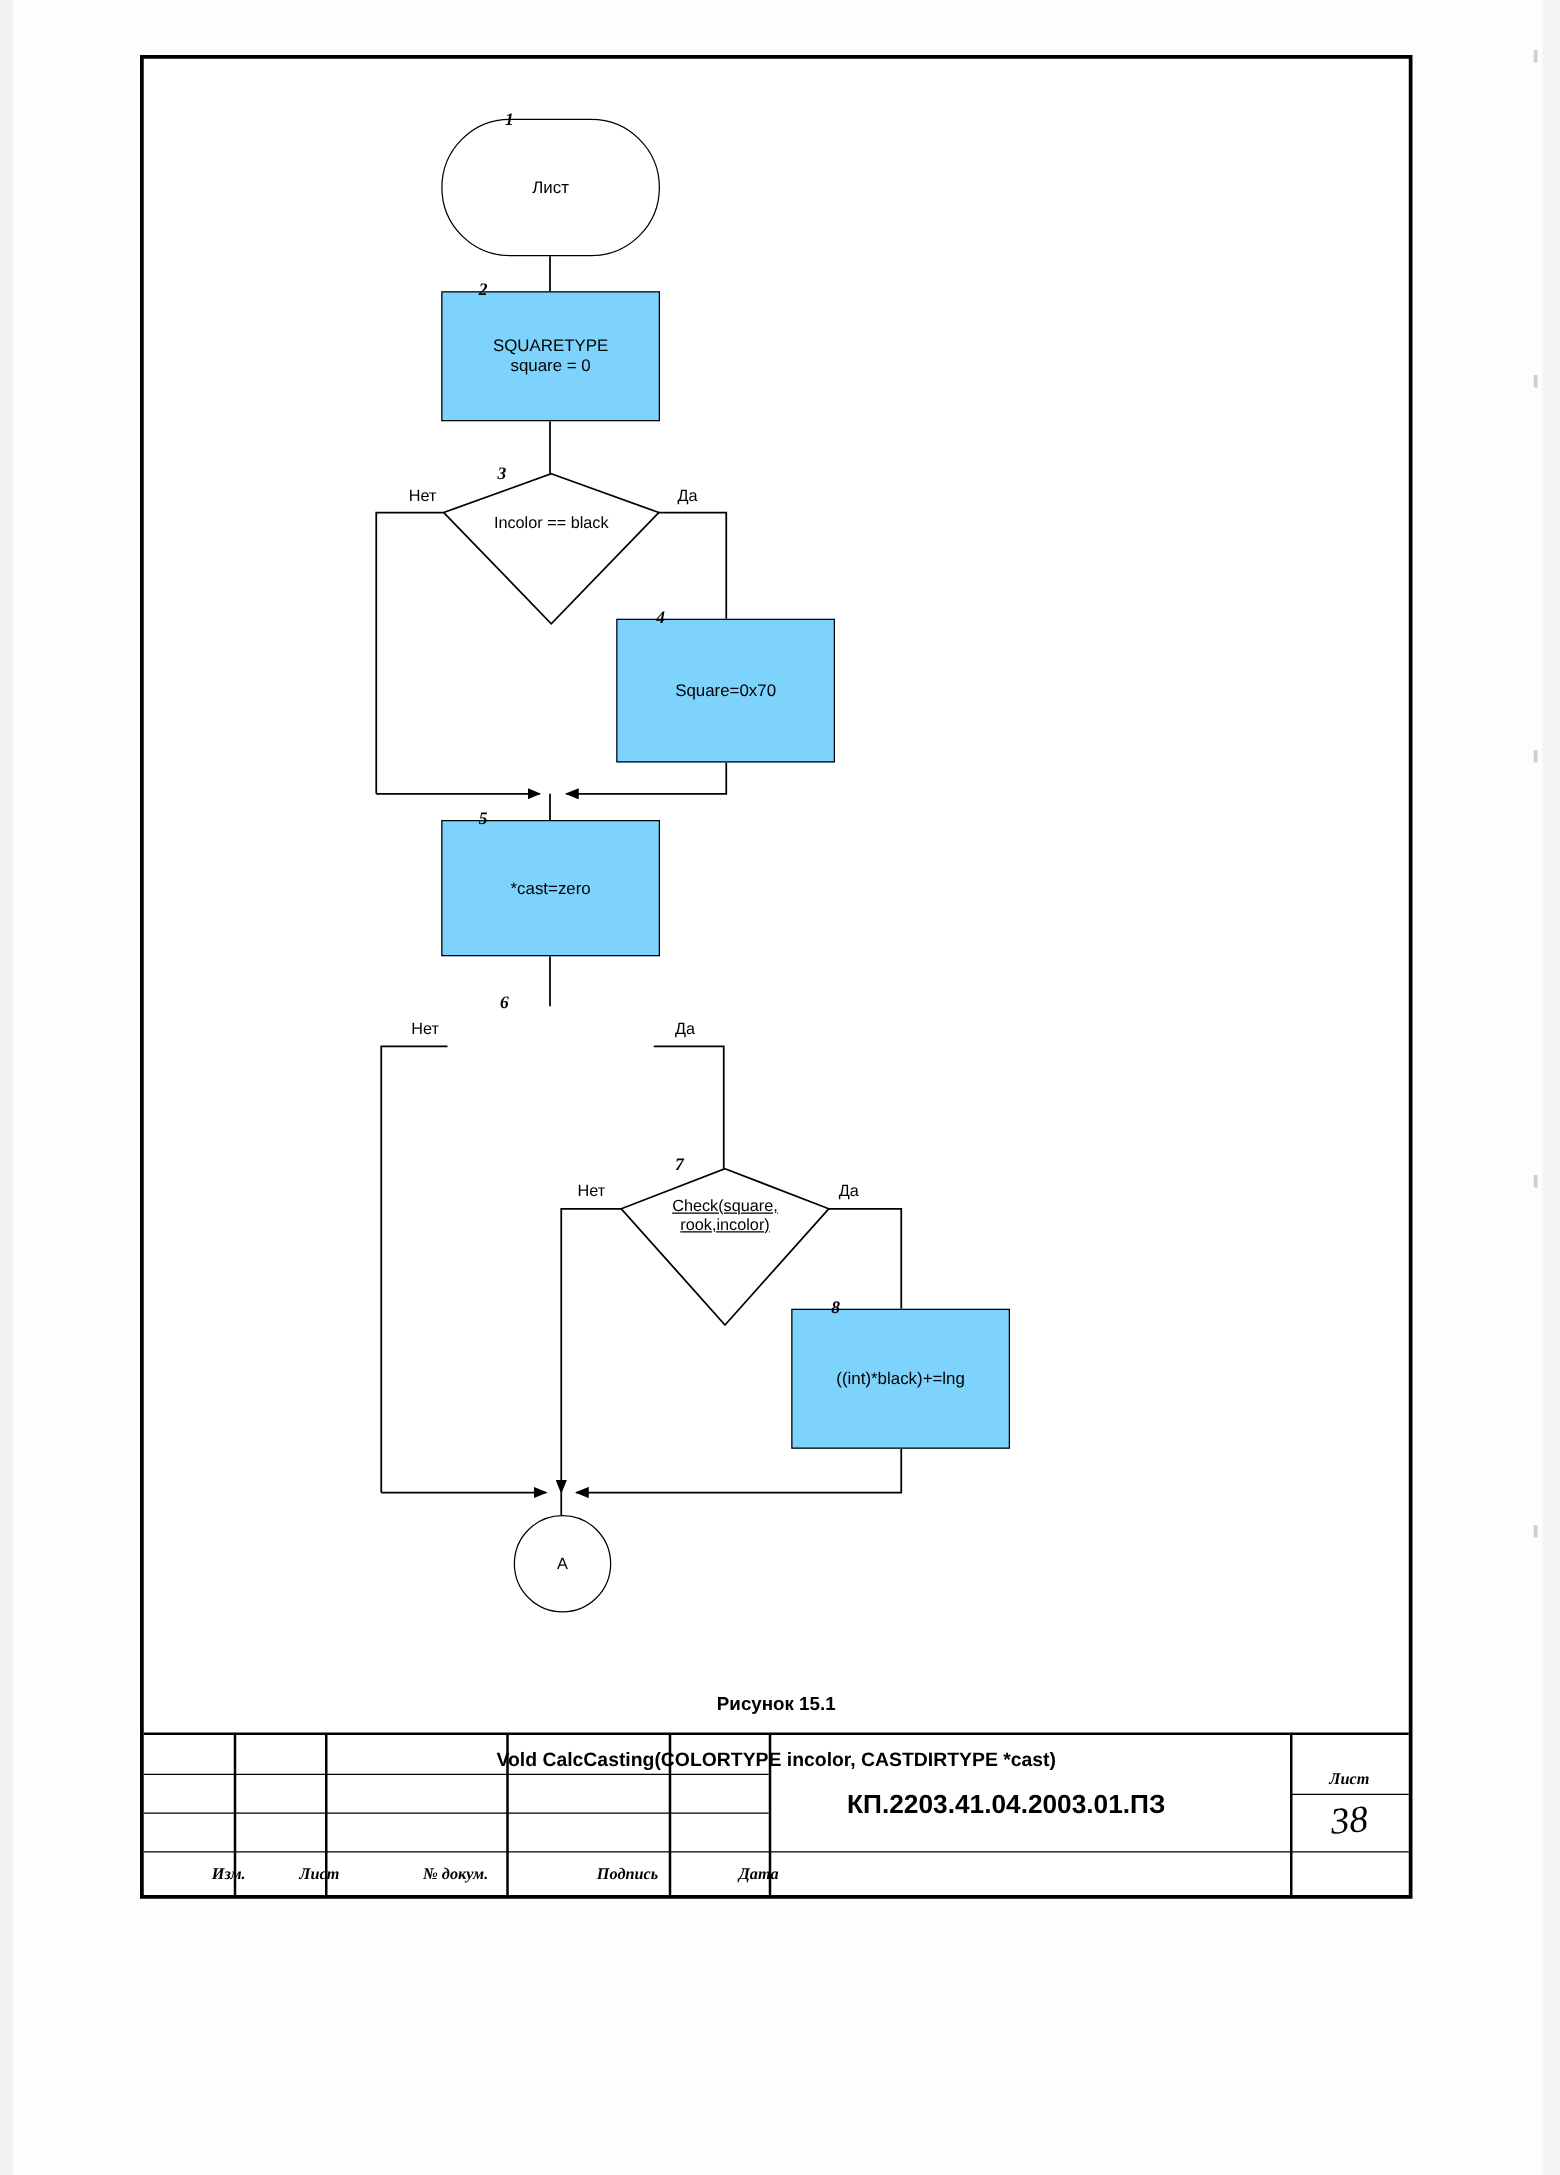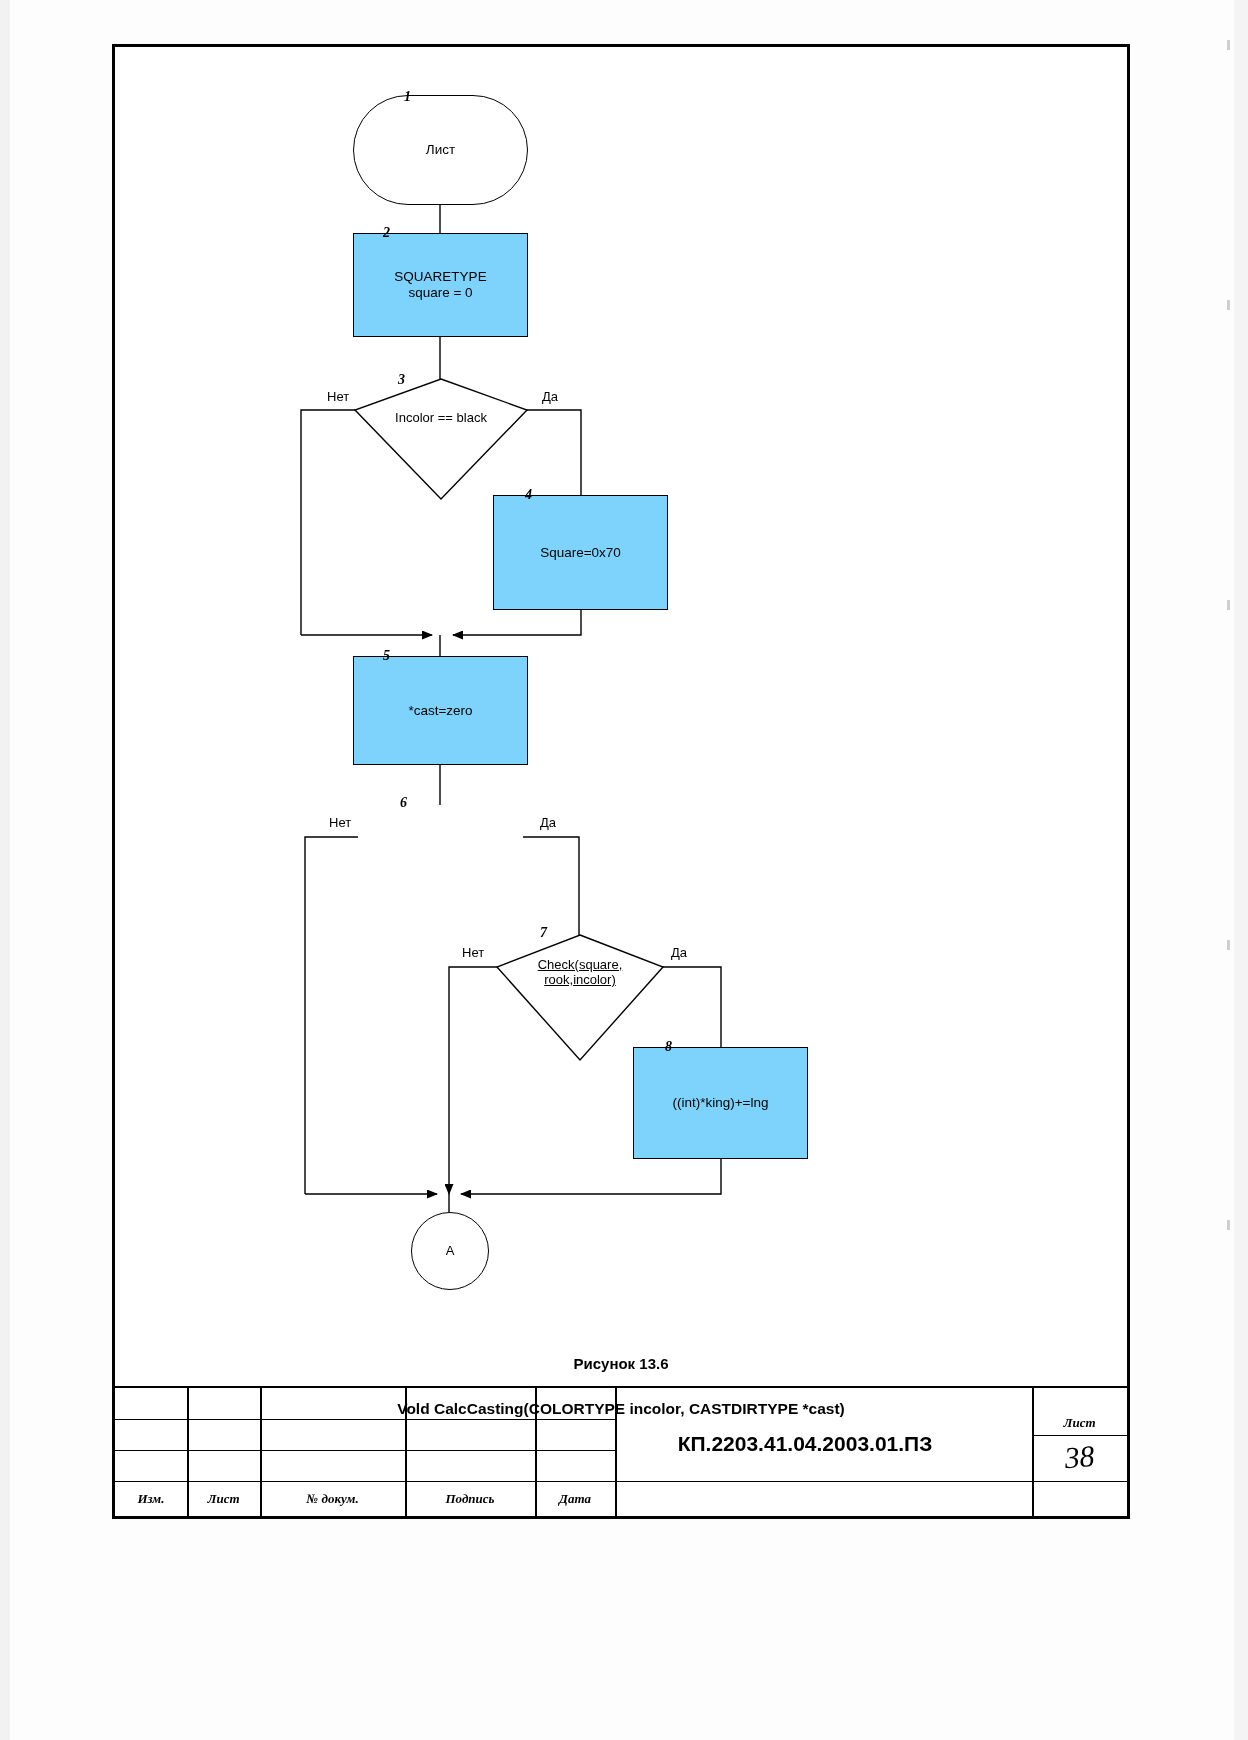--- a/index.html
+++ b/index.html
@@ -110,20 +110,21 @@
   }
   .stamp .hline{position:absolute;background:#000;height:1.4px;}
   .stamp .vline{position:absolute;background:#000;width:1.6px;}
   .stamp .lbl{
     position:absolute;
     font-size:13px;
     font-style:italic;
     font-weight:bold;
     font-family:"Liberation Serif", serif;
     text-align:center;
+    padding-left:32px;
   }
   .doc-code{
     position:absolute;
     font-size:21px;
     font-weight:bold;
     text-align:center;
     font-family:"Liberation Sans", sans-serif;
   }
   .sheet-word{
     position:absolute;
@@ -240,31 +241,31 @@
           <polygon points="83,0 166,32 83,125 0,32" fill="#fff" stroke="#000" stroke-width="1.4"></polygon>
         </svg>
         <div class="txt" style="top:22px;transform:none;text-decoration:underline;">Check(square,
 rook,incolor)</div>
       </div>
       <div class="num" style="left:425px;top:878px;">7</div>
       <div class="edge-label" style="left:347px;top:898px;">Нет</div>
       <div class="edge-label" style="left:556px;top:898px;">Да</div>
 
       <div class="node process" style="left:518px;top:1000px;width:175px;height:112px;">
-        <div class="txt">((int)*king)+=lng</div>
+        <div class="txt">((int)*black)+=lng</div>
       </div>
       <div class="num" style="left:550px;top:992px;">8</div>
 
       <div class="node connector" style="left:296px;top:1165px;width:78px;height:78px;">
         <div class="txt">А</div>
       </div>
 
     </div>
 
-    <div class="caption fig">Рисунок 13.6</div>
+    <div class="caption fig">Рисунок 15.1</div>
     <div class="caption sig">Vold CalcCasting(COLORTYPE incolor, CASTDIRTYPE *cast)</div>
 
     <div class="stamp">
 
       <div class="hline" style="left:0;top:31px;width:500px;"></div>
       <div class="hline" style="left:0;top:62px;width:500px;"></div>
       <div class="hline" style="left:0;top:93px;width:1012px;"></div>
       <div class="hline" style="left:917px;top:47px;width:95px;"></div>
 
       <div class="vline" style="left:72px;top:0;height:130px;"></div>

